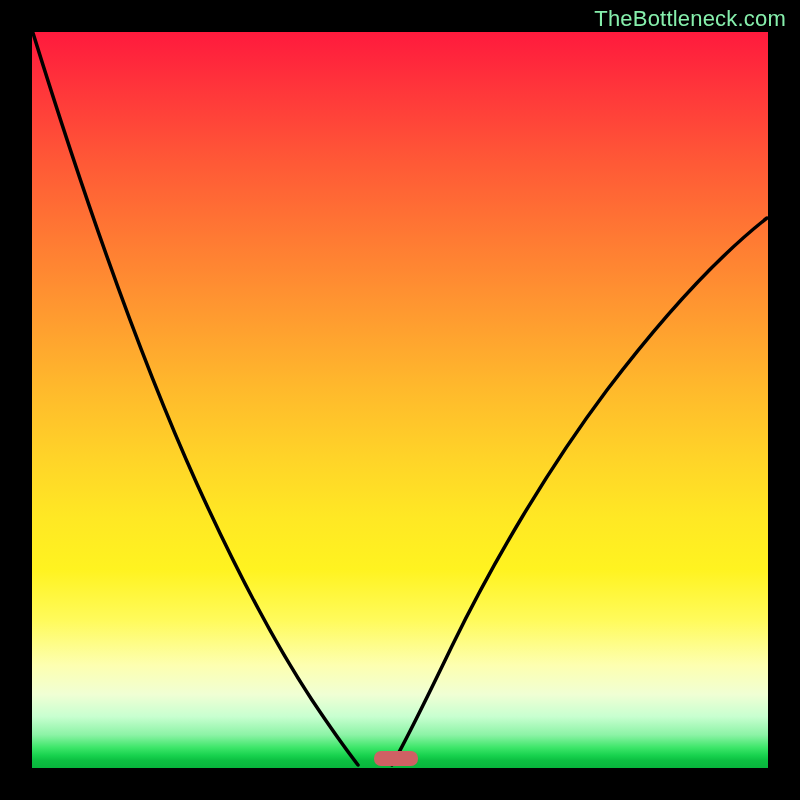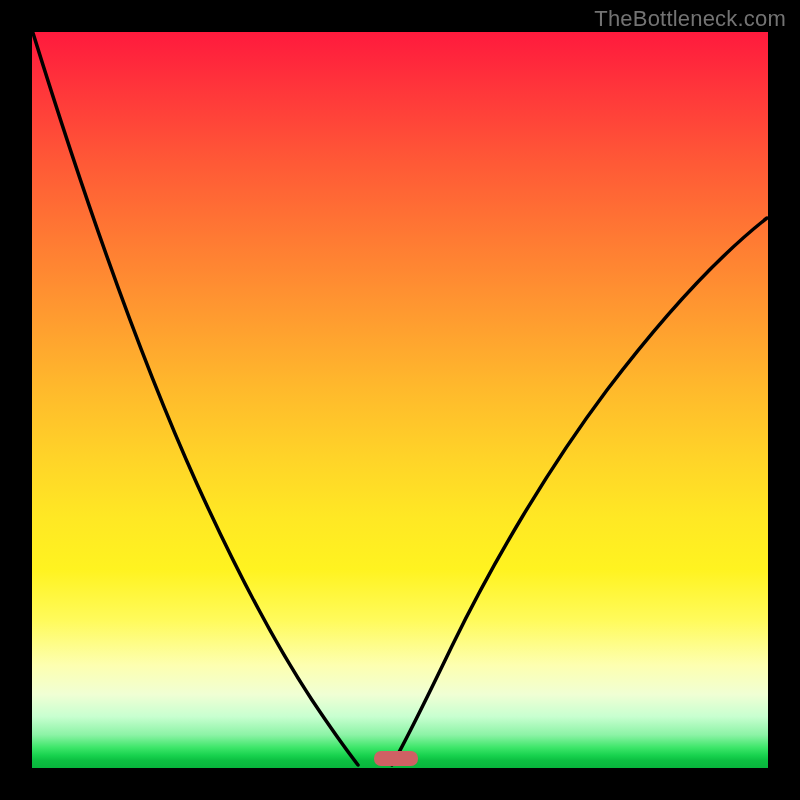--- a/index.html
+++ b/index.html
@@ -57,21 +57,21 @@
     width: 44px;
     height: 15px;
     border-radius: 7px;
     left: 50%;
     transform: translateX(-50%);
   }
   .watermark {
     position: absolute;
     top: 6px;
     right: 14px;
-    color: #737373;
+    color: #86efac;
     font-size: 22px;
     font-weight: 500;
     letter-spacing: 0.2px;
   }
 </style>
 </head>
 <body>
 
 <div class="frame">
   <div class="plot">

